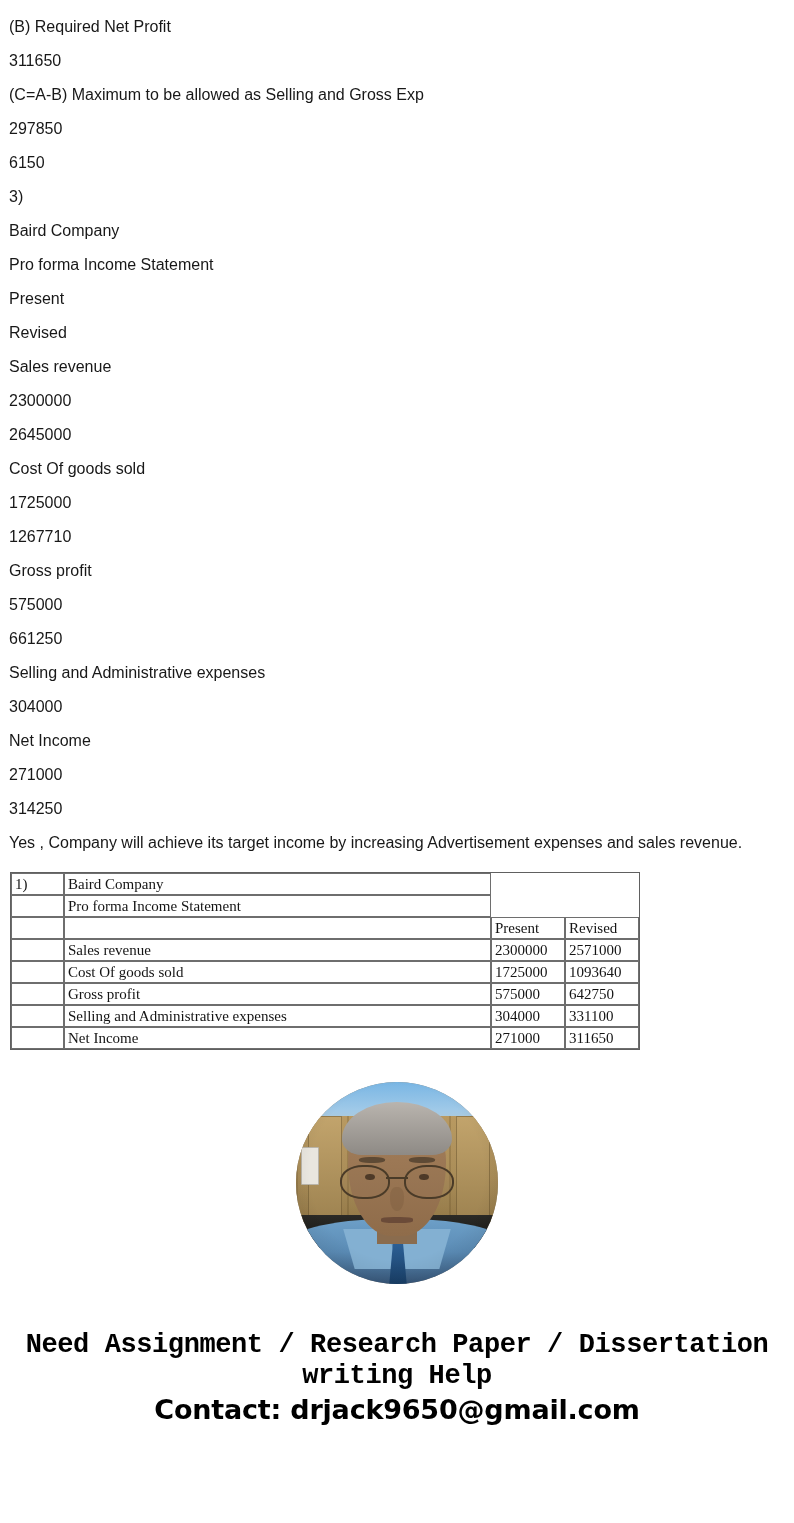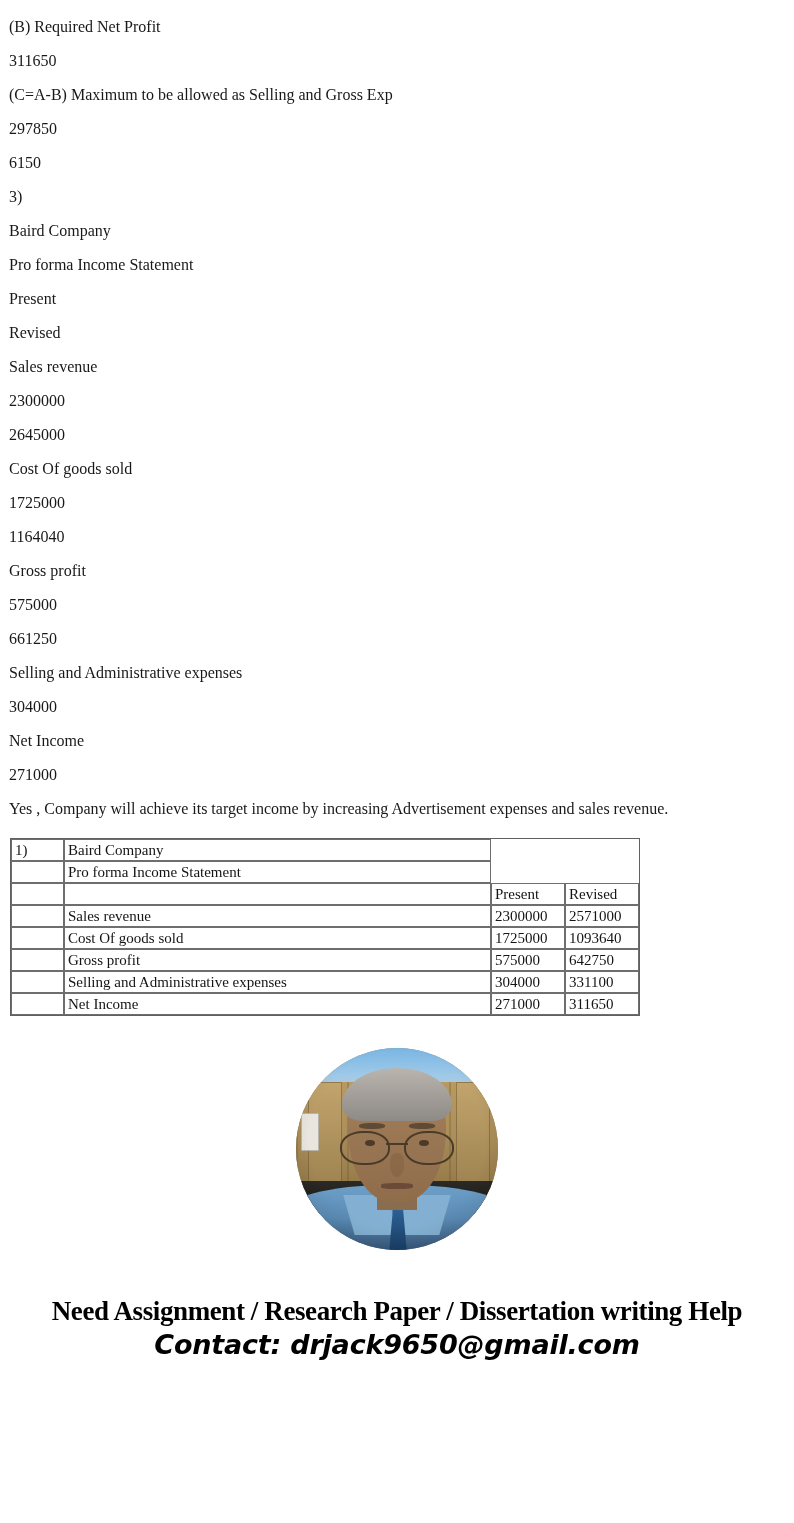--- a/index.html
+++ b/index.html
@@ -17,21 +17,21 @@
     -webkit-font-smoothing: antialiased;
   }
 
   .doc {
     padding: 0;
     margin: 0;
   }
 
   
   .line {
-    font-family: Liberation Serif, serif;
+    font-family: Liberation Sans, sans-serif;
     font-size: 16px;
     line-height: 18px;
     margin: 0 16px 16px 0;
     padding: 0 0 0 9px;
     color: #181818;
     white-space: pre-wrap;
   }
   .line:first-child { margin-top: 18px; }
 
   
@@ -181,37 +181,36 @@
     background: radial-gradient(circle at 50% 45%, rgba(0,0,0,0) 58%, rgba(0,0,0,0.18) 100%);
   }
 
   
   .promo {
     margin-top: 46px;
     text-align: center;
     color: #000000;
   }
   .promo-head {
-    font-family: Liberation Serif, serif;
+    font-family: Liberation Mono, monospace;
     font-weight: bold;
     font-size: 27px;
     line-height: 31px;
     letter-spacing: -0.4px;
     padding: 0 18px;
     margin: 0;
   }
   .promo-contact {
     font-family: "DejaVu Sans", "Liberation Sans", sans-serif;
     font-weight: bold;
     font-size: 27px;
     line-height: 33px;
     letter-spacing: -0.2px;
     margin: 0;
     padding-top: 1px;
-    font-style: italic;
   }
 </style>
 </head>
 <body>
 
 <div class="doc">
 
   <div>
     <p class="line">(B) Required Net Profit</p>
     <p class="line">311650</p>
@@ -221,28 +220,29 @@
     <p class="line">3)</p>
     <p class="line">Baird Company</p>
     <p class="line">Pro forma Income Statement</p>
     <p class="line">Present</p>
     <p class="line">Revised</p>
     <p class="line">Sales revenue</p>
     <p class="line">2300000</p>
     <p class="line">2645000</p>
     <p class="line">Cost Of goods sold</p>
     <p class="line">1725000</p>
-    <p class="line">1164040</p>
+    <p class="line">1267710</p>
     <p class="line">Gross profit</p>
     <p class="line">575000</p>
     <p class="line">661250</p>
     <p class="line">Selling and Administrative expenses</p>
     <p class="line">304000</p>
     <p class="line">Net Income</p>
     <p class="line">271000</p>
+    <p class="line">314250</p>
     <p class="line">Yes , Company will achieve its target income by increasing Advertisement expenses and sales revenue.</p>
   </div>
 
   <div class="stmt-wrap">
     <table class="stmt">
       <colgroup>
         <col class="c-idx">
           <col class="c-desc">
           <col class="c-pres">
           <col class="c-rev">

